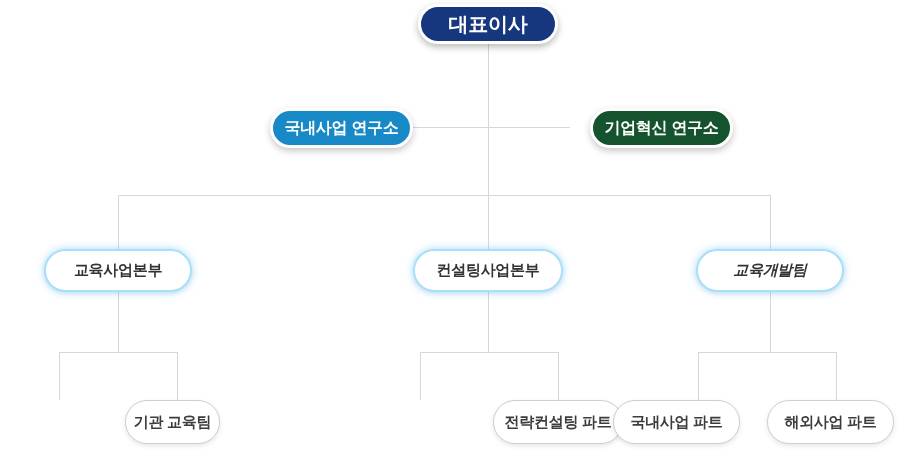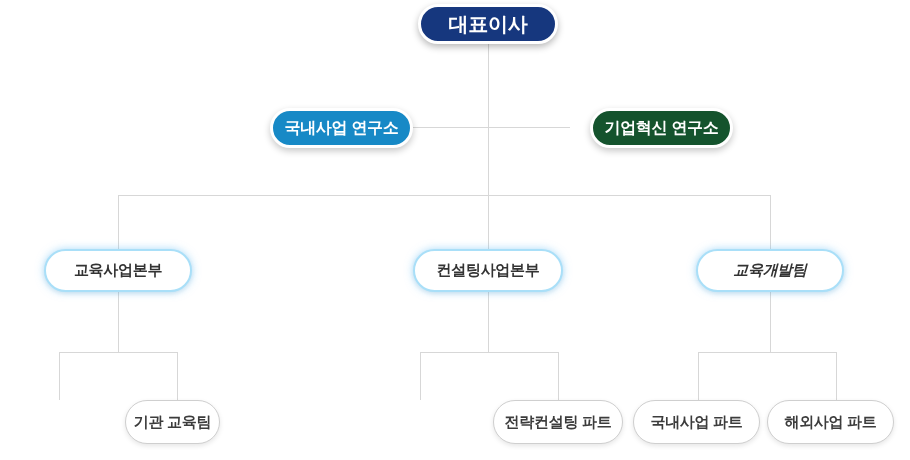--- a/index.html
+++ b/index.html
@@ -70,21 +70,21 @@
     color: #3c3c3c;
     font-size: 15px;
     border: 1px solid #cfcfcf;
     box-shadow: 0 2px 5px rgba(0,0,0,0.10);
   }
   .pill-team-1 { left: 12px;  width: 95px;  }
   .pill-team-2 { left: 125px; width: 95px;  }
   .pill-team-3 { left: 238px; width: 94px;  }
   .pill-team-4 { left: 355px; width: 130px; }
   .pill-team-5 { left: 493px; width: 130px; }
-  .pill-team-6 { left: 633px; width: 127px; }
+  .pill-team-6 { left: 613px; width: 127px; }
   .pill-team-7 { left: 767px; width: 127px; text-align: right; }
 </style>
 </head>
 <body>
 
 <div class="stage">
 
   <div class="line" style="left:488px; top:44px;  width:1px;  height:206px;"></div>
 
   <div class="line" style="left:413px; top:127px; width:157px; height:1px;"></div>

